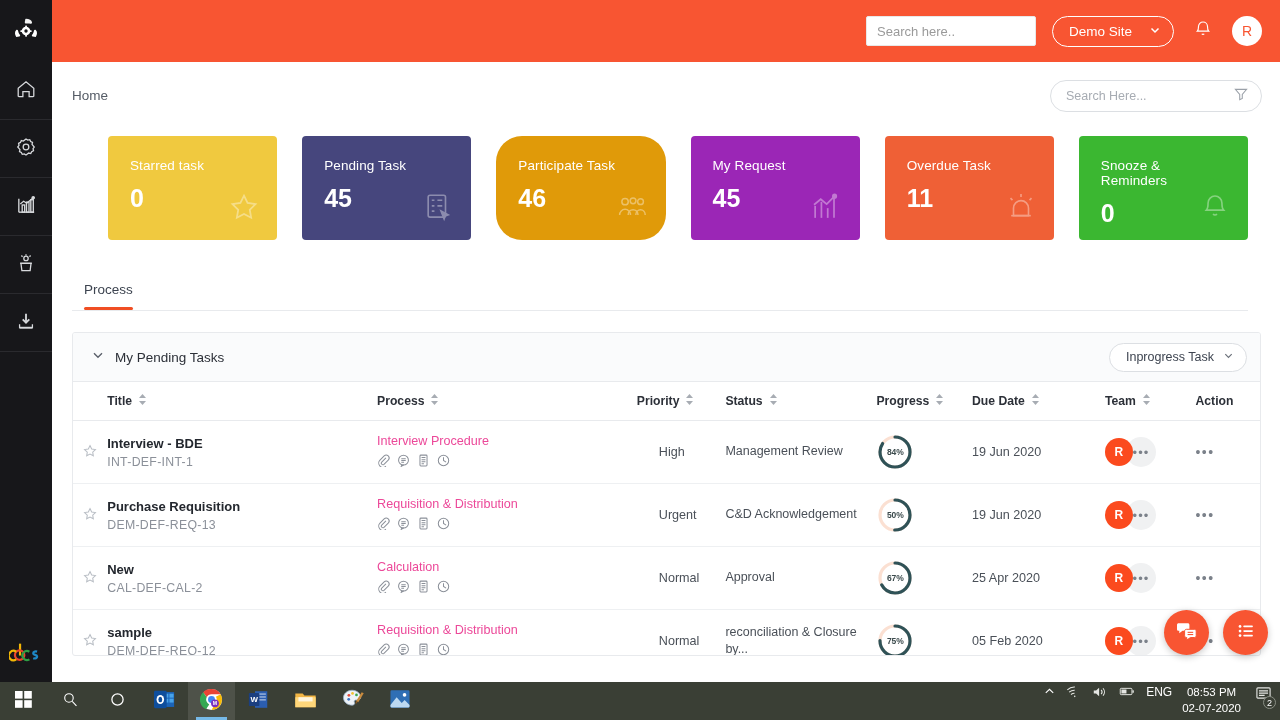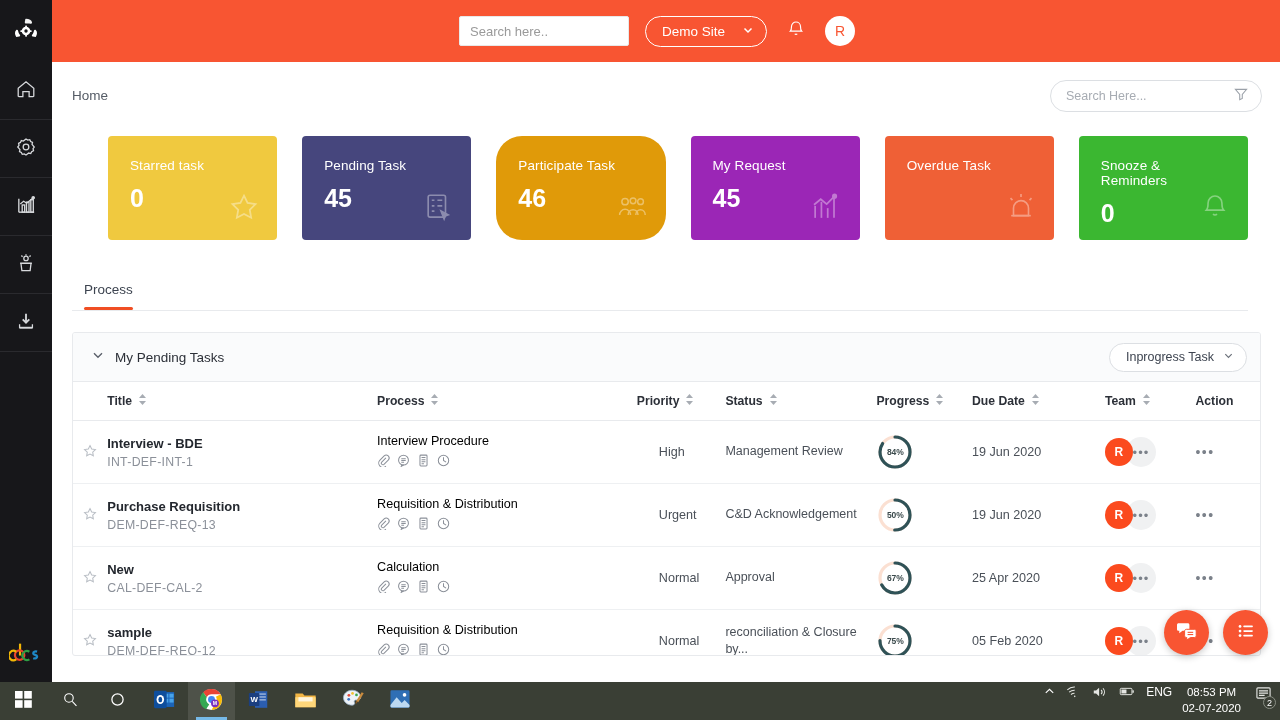--- a/index.html
+++ b/index.html
@@ -25,21 +25,21 @@
   }
   .rail-item:first-of-type { border-top: 1px solid #2a2a2e; }
   .rail-bottom-logo {
     position: absolute; bottom: 12px; left: 0; width: 52px; height: 34px;
     display: flex; align-items: center; justify-content: center;
   }
 
   
   .topbar {
     position: absolute; left: 52px; top: 0; right: 0; height: 62px;
-    background: #f85532; display: flex; align-items: center; justify-content: center;
+    background: #f85532; display: flex; align-items: center; justify-content: flex-end;
     padding-right: 18px; gap: 16px;
   }
   .top-search {
     width: 170px; height: 30px; background: #fff; border: 1px solid #e8e8e8;
     border-radius: 2px; padding: 0 10px; font-size: 13px; color: #555;
     font-family: "Liberation Sans", sans-serif; outline: none;
   }
   .top-search::placeholder { color: #9a9a9a; }
   .site-select {
     height: 31px; min-width: 122px; border: 1.5px solid #ffffff; border-radius: 16px;
@@ -135,21 +135,21 @@
   .c-proc   { width: 258px; }
   .c-prio   { width: 88px; }
   .c-status { width: 150px; }
   .c-prog   { width: 95px; text-align: right; }
   .c-due    { width: 132px; }
   .c-team   { width: 90px; }
   .c-action { width: 64px; }
 
   .t-name { font-size: 13px; color: #23272e; font-weight: bold; line-height: 1.45; }
   .t-code { font-size: 12.3px; color: #8b9099; letter-spacing: .3px; margin-top: 2px; }
-  .p-name { font-size: 12.6px; color: #000000; }
+  .p-name { font-size: 12.6px; color: #ec4899; }
   .p-icons { display: flex; gap: 7px; margin-top: 6px; color: #8b9099; }
   .status-txt { line-height: 1.38; color: #4a5058; font-size: 12.5px; }
   .due-txt { color: #4a5058; font-size: 12.6px; }
   .prio-txt { color: #4a5058; font-size: 12.6px; margin-left: 22px; }
 
   .ring-wrap { position: relative; width: 38px; height: 38px; }
   .ring-val {
     position: absolute; inset: 0; display: flex; align-items: center; justify-content: center;
     font-size: 8.5px; color: #3b4a4c; font-weight: bold;
   }
@@ -352,20 +352,21 @@
             <path d="M4.5 22.5V12"></path>
             <path d="M10 22.5V8.5"></path>
             <path d="M15.5 22.5V14"></path>
             <path d="M21 22.5V4.5"></path>
             <path d="M3.5 11 9.4 6.2l5.2 4.3L21.5 3.5"></path>
             <circle cx="21.5" cy="3.5" r="1.5" fill="#fff"></circle>
           </svg></div>
       </div>
       <div class="kpi" style="background: rgb(239, 96, 54);">
         <div class="kpi-label">Overdue Task</div>
+        <div class="kpi-value">11</div>
         <div class="kpi-icon"><svg width="30" height="30" viewBox="0 0 26 26" fill="none" stroke="#fff" stroke-width="1.4">
             <path d="M6.5 20.5V14a6.5 6.5 0 0 1 13 0v6.5z"></path>
             <path d="M4.5 20.5h17"></path>
             <path d="M13 4.3V1.8M5.6 7 3.9 5.3M20.4 7l1.7-1.7"></path>
           </svg></div>
       </div>
       <div class="kpi" style="background: rgb(59, 183, 49);">
         <div class="kpi-label">Snooze &amp; Reminders</div>
         <div class="kpi-value">0</div>
         <div class="kpi-icon"><svg width="30" height="30" viewBox="0 0 26 26" fill="none" stroke="#fff" stroke-width="1.4">

